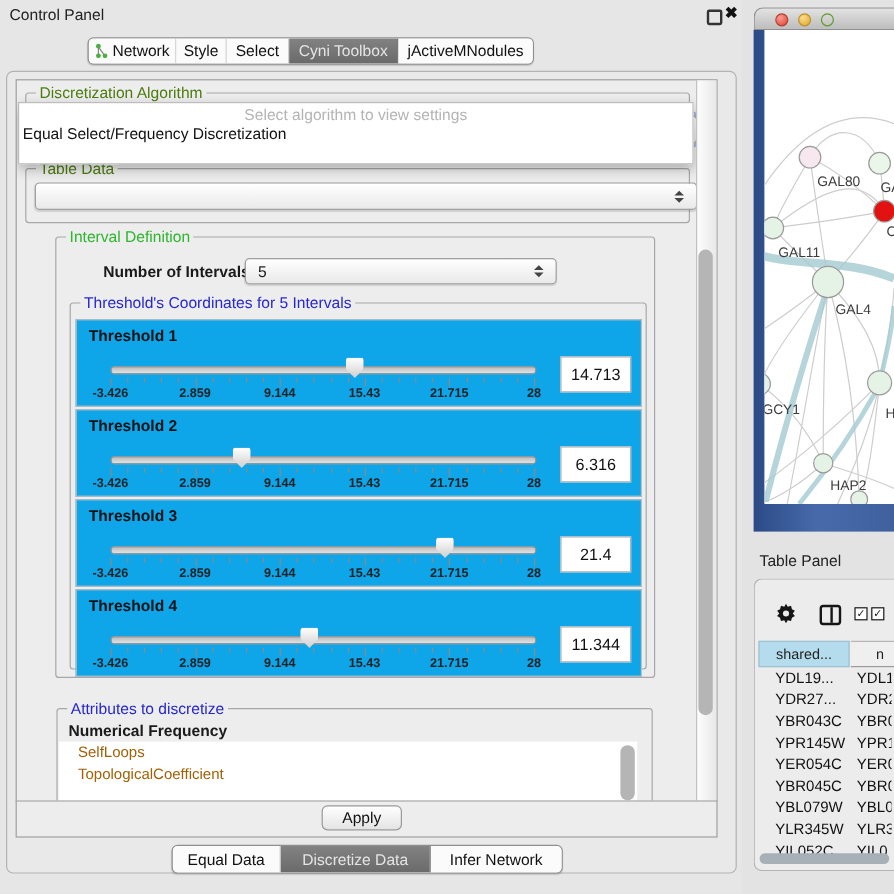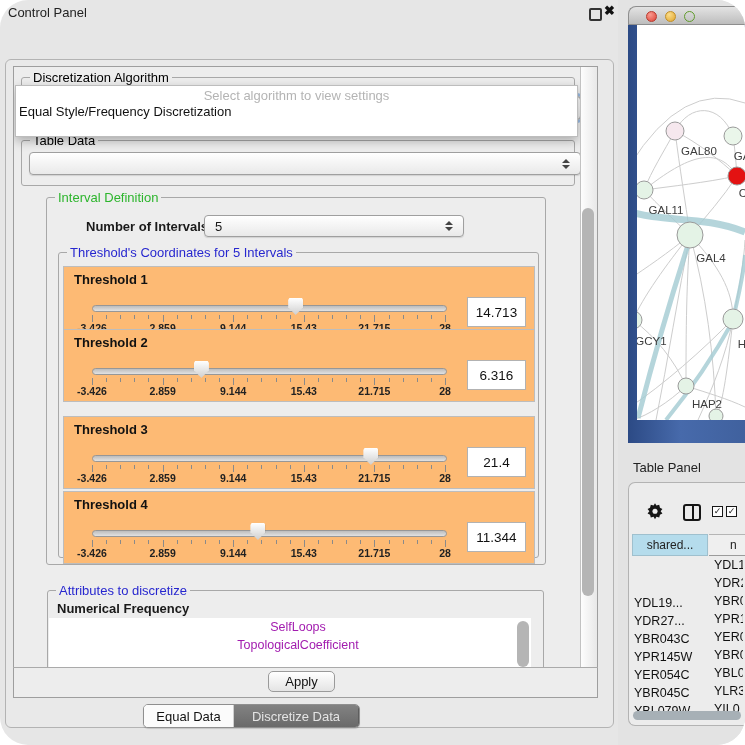--- a/index.html
+++ b/index.html
@@ -1,18 +1,18 @@
 <!DOCTYPE html>
 <html><head>
 <meta charset="utf-8">
 <style>
   html,body{margin:0;padding:0;}
   body{font-family:"Liberation Sans",sans-serif;}
   #root{position:relative;width:745px;height:745px;background:#e6e6e6;overflow:hidden;
-        font-family:"Liberation Sans",sans-serif;color:#1a1a1a;border-radius:28px;}
+        font-family:"Liberation Sans",sans-serif;color:#1a1a1a;}
   .abs{position:absolute;}
   
   .cp-title{left:8px;top:5px;font-size:13px;color:#222;}
   .float-ico{left:589px;top:8px;width:9px;height:9px;border:2px solid #333;border-radius:2px;}
   .close-ico{left:604px;top:3px;font-size:13px;font-weight:bold;color:#111;}
   
   .tabstrip{display:flex;height:21px;background:#fbfbfb;border:1px solid #8f8f8f;border-radius:5px;
             overflow:hidden;box-shadow:0 1px 1px rgba(0,0,0,.15);}
   .seg{display:flex;align-items:center;justify-content:center;font-size:13px;color:#111;
        border-right:1px solid #cfcfcf;background:#fbfbfb;box-sizing:border-box;cursor:default;}
@@ -21,51 +21,51 @@
   
   .outer-panel{left:5px;top:59px;width:607px;height:667px;background:#e9e9e9;
                border:1px solid #b3b3b3;border-radius:6px;}
   .inner-panel{left:13px;top:66px;width:583px;height:630px;background:#ededed;border:1px solid #9e9e9e;}
   .viewport{left:14px;top:67px;width:566px;height:600px;overflow:hidden;}
   
   .grp{position:absolute;border:1px solid #a8a8a8;border-radius:3px;}
   .grp-title{position:absolute;top:-8px;left:8px;background:#ededed;padding:0 3px;font-size:13px;}
   .t-green{color:#2db52d;}
   .t-blue{color:#2727cf;}
-  .t-gray{color:#000000;}
+  .t-gray{color:#4d7c0f;}
   
   .combo{position:absolute;background:linear-gradient(#ffffff,#e9e9e9);border:1px solid #9f9f9f;
          border-radius:4px;font-size:13px;display:flex;align-items:center;box-sizing:border-box;
          padding-left:10px;box-shadow:0 1px 1px rgba(0,0,0,.12);}
   .spin{position:absolute;right:10px;top:50%;transform:translateY(-50%);display:flex;flex-direction:column;gap:2px;}
   .spin i{display:block;width:0;height:0;border-left:4px solid transparent;border-right:4px solid transparent;}
   .spin .up{border-bottom:4px solid #444;}
   .spin .dn{border-top:4px solid #444;}
   .focusring{box-shadow:0 0 0 3px rgba(100,155,220,.6);}
   
   .popup{position:absolute;left:1px;top:18px;width:561px;height:50px;background:#fff;
          border:1px solid #bdbdbd;box-shadow:0 4px 10px rgba(0,0,0,.28);z-index:30;font-size:13px;}
   .popup .hint{color:#b4b4b4;text-align:center;padding-top:2px;height:16px;}
   .popup .item{padding:0 3px;height:16px;line-height:16px;color:#111;}
   .popup .item.b{font-weight:bold;}
   
-  .thr-panel{position:absolute;left:49px;width:470px;height:71px;border:1px solid #bdbdbd;background:#fdba74;}
+  .thr-panel{position:absolute;left:49px;width:470px;height:71px;border:1px solid #bdbdbd;background:#0ea5e9;}
   .thr-label{position:absolute;left:10px;top:5px;font-size:13px;font-weight:bold;color:#111;}
   .track{position:absolute;left:28px;top:38px;width:353px;height:5px;border:1px solid #979797;
          border-radius:4px;background:linear-gradient(#bdbdbd,#e2e2e2);}
   .thumb{position:absolute;top:31px;width:15px;height:17px;
          background:linear-gradient(#ffffff,#cfcfcf);
          clip-path:polygon(8% 0,92% 0,100% 12%,100% 55%,50% 100%,0 55%,0 12%);
          filter:drop-shadow(0 0 1px #777);}
   .tick{position:absolute;width:1px;background:#8a8a8a;}
   .slabel{position:absolute;top:55px;transform:translateX(-50%);font-size:10.5px;font-weight:bold;color:#222;}
   .valbox{position:absolute;left:403px;top:30px;width:57px;height:28px;background:#fff;
           border:1px solid #b2b2b2;display:flex;align-items:center;justify-content:center;font-size:13.5px;color:#111;}
   
-  .listbox{position:absolute;background:#fff;font-size:12.5px;color:#a21caf;text-align:center;}
+  .listbox{position:absolute;background:#fff;font-size:12.5px;color:#a16207;}
   .listbox .li{height:18px;line-height:18px;padding-left:16px;}
   .vscroll-thumb{position:absolute;border-radius:6px;background:#b5b5b5;}
   
   .mac-btn{position:absolute;background:linear-gradient(#ffffff,#e4e4e4);border:1px solid #9a9a9a;
            border-radius:5px;font-size:13px;display:flex;align-items:center;justify-content:center;color:#111;}
   
   .right-bg{left:618px;top:0;width:127px;height:745px;background:#e3e3e3;}
   .net-titlebar{left:628px;top:6px;width:117px;height:19px;border:1px solid #8e8e8e;border-right:none;
                 border-radius:8px 0 0 0;background:linear-gradient(#e3e3e3,#bdbdbd);box-sizing:border-box;}
   .light{position:absolute;top:4px;width:11px;height:11px;border-radius:50%;}
@@ -75,53 +75,69 @@
   .tp-card{left:628px;top:482px;width:117px;height:242px;background:#ececec;border:1px solid #b3b3b3;
            border-right:none;border-radius:7px 0 0 7px;}
   .split-ico{left:683px;top:504px;width:14px;height:13px;border:2px solid #161616;border-radius:3px;}
   .split-ico i{position:absolute;left:50%;top:0;width:2px;height:100%;background:#161616;}
   .cbx{position:absolute;width:9px;height:9px;border:1.5px solid #161616;font-size:9px;line-height:9px;
        text-align:center;color:#161616;background:#fdfdfd;}
   .th-cell{position:absolute;top:534px;height:22px;box-sizing:border-box;font-size:12px;color:#222;
            display:flex;align-items:center;}
   .tp-rows{left:630px;top:557px;width:113px;height:157px;overflow:hidden;}
   .tp-row{position:relative;height:18px;font-size:12.5px;color:#111;}
-  .tp-row .c1{position:absolute;left:4px;top:1px;margin-top:38px;}
+  .tp-row .c1{position:absolute;left:16px;top:1px;}
   .tp-row .c2{position:absolute;left:84px;top:1px;white-space:nowrap;}
   .hscroll{left:633px;top:711px;width:108px;height:9px;border-radius:5px;background:#a7b0b6;}
 </style>
 </head>
 <body>
 
 <div id="root">
 
   <div class="abs cp-title">Control Panel</div>
   <div class="abs float-ico"></div>
   <div class="abs close-ico">✖</div>
 
+  <div class="abs tabstrip" id="topTabs" style="left:73px;top:31px;">
+      <div class="seg" style="width: 73px;">
+        <svg width="11" height="13" viewBox="0 0 11 13" style="margin-right:4px">
+          <line x1="3" y1="3" x2="8" y2="10" stroke="#888" stroke-width="1"></line>
+          <line x1="3" y1="3" x2="3" y2="10" stroke="#888" stroke-width="1"></line>
+          <circle cx="3" cy="2.5" r="2" fill="#4caf3f"></circle>
+          <circle cx="3" cy="10.5" r="2" fill="#4caf3f"></circle>
+          <circle cx="8.5" cy="10.5" r="2" fill="#4caf3f"></circle>
+        </svg>
+        <span>Network</span>
+      </div>
+      <div class="seg" style="width: 42px;">Style</div>
+      <div class="seg" style="width: 52px;">Select</div>
+      <div class="seg sel" style="width: 91px;">Cyni Toolbox</div>
+      <div class="seg" style="width: 112px;">jActiveMNodules</div>
+    </div>
 
   <div class="abs outer-panel"></div>
   <div class="abs inner-panel"></div>
 
   <div class="abs viewport">
 
     <div class="grp" style="left:7px;top:10px;width:552px;height:58px;">
       <span class="grp-title t-gray">Discretization Algorithm</span>
     </div>
     <div class="combo focusring" style="left:15px;top:29px;width:552px;height:24px;">
       <span class="spin">
           <i class="up"></i>
           <i class="dn"></i>
         </span>
     </div>
 
     <div class="popup">
       <div class="hint">Select algorithm to view settings</div>
       <div id="popupItems">
-          <div class="item">Equal Style/Frequency Discretization</div>
+          <div class="item">Equal Select/Frequency Discretization</div>
         </div>
     </div>
 
     <div class="grp" style="left:7px;top:73px;width:552px;height:44px;">
       <span class="grp-title t-gray">Table Data</span>
     </div>
     <div class="combo" style="left:15px;top:85px;width:552px;height:23px;">
       <span class="spin">
           <i class="up"></i>
           <i class="dn"></i>
@@ -174,21 +190,21 @@
           <div class="tick" style="left: 366.88px; top: 48px; height: 4px;"></div>
           <div class="tick" style="left: 381px; top: 48px; height: 7px;"></div>
           <div class="slabel" style="left: 28px;">-3.426</div>
           <div class="slabel" style="left: 98.6px;">2.859</div>
           <div class="slabel" style="left: 169.2px;">9.144</div>
           <div class="slabel" style="left: 239.8px;">15.43</div>
           <div class="slabel" style="left: 310.4px;">21.715</div>
           <div class="slabel" style="left: 381px;">28</div>
           <div class="valbox">14.713</div>
         </div>
-        <div class="thr-panel" style="top: 262px; text-decoration: underline;">
+        <div class="thr-panel" style="top: 274px; text-decoration: underline;">
           <div class="thr-label">Threshold 2</div>
           <div class="track"></div>
           <div class="thumb" style="left: 129.93px;"></div>
           <div class="tick" style="left: 28px; top: 48px; height: 7px;"></div>
           <div class="tick" style="left: 42.12px; top: 48px; height: 4px;"></div>
           <div class="tick" style="left: 56.24px; top: 48px; height: 4px;"></div>
           <div class="tick" style="left: 70.36px; top: 48px; height: 4px;"></div>
           <div class="tick" style="left: 84.48px; top: 48px; height: 4px;"></div>
           <div class="tick" style="left: 98.6px; top: 48px; height: 7px;"></div>
           <div class="tick" style="left: 112.72px; top: 48px; height: 4px;"></div>
@@ -310,20 +326,21 @@
 
   <div class="abs" style="left:580px;top:67px;width:16px;height:600px;background:linear-gradient(90deg,#fdfdfd,#e8e8e8);border-left:1px solid #c2c2c2;"></div>
   <div class="abs vscroll-thumb" style="left:582px;top:208px;width:12px;height:388px;"></div>
 
   <div class="abs" style="left:13px;top:667px;width:585px;height:0;border-top:1px solid #aaa;"></div>
   <button class="mac-btn" style="left:268px;top:671px;width:67px;height:21px;">Apply</button>
 
   <div class="abs tabstrip" id="bottomTabs" style="left:143px;top:704px;height:22px;">
       <div class="seg" style="width: 90px;">Equal Data</div>
       <div class="seg sel" style="width: 125px;">Discretize Data</div>
+      <div class="seg" style="width: 109px;">Infer Network</div>
     </div>
 
   <div class="abs right-bg"></div>
 
   <div class="abs net-titlebar">
     <span class="light" style="left:17px;background:radial-gradient(circle at 35% 30%,#fa9b90,#dd4336);border:1px solid #b73a2e;box-sizing:border-box;"></span>
     <span class="light" style="left:36px;background:radial-gradient(circle at 35% 30%,#fbdd8a,#e0a52f);border:1px solid #c08f27;box-sizing:border-box;"></span>
     <span class="light" style="left:55px;background:radial-gradient(circle at 35% 30%,#c4e68d,#6fb133;);border:1px solid #5f9a2b;box-sizing:border-box;"></span>
   </div>
   <div class="abs net-body"></div>

